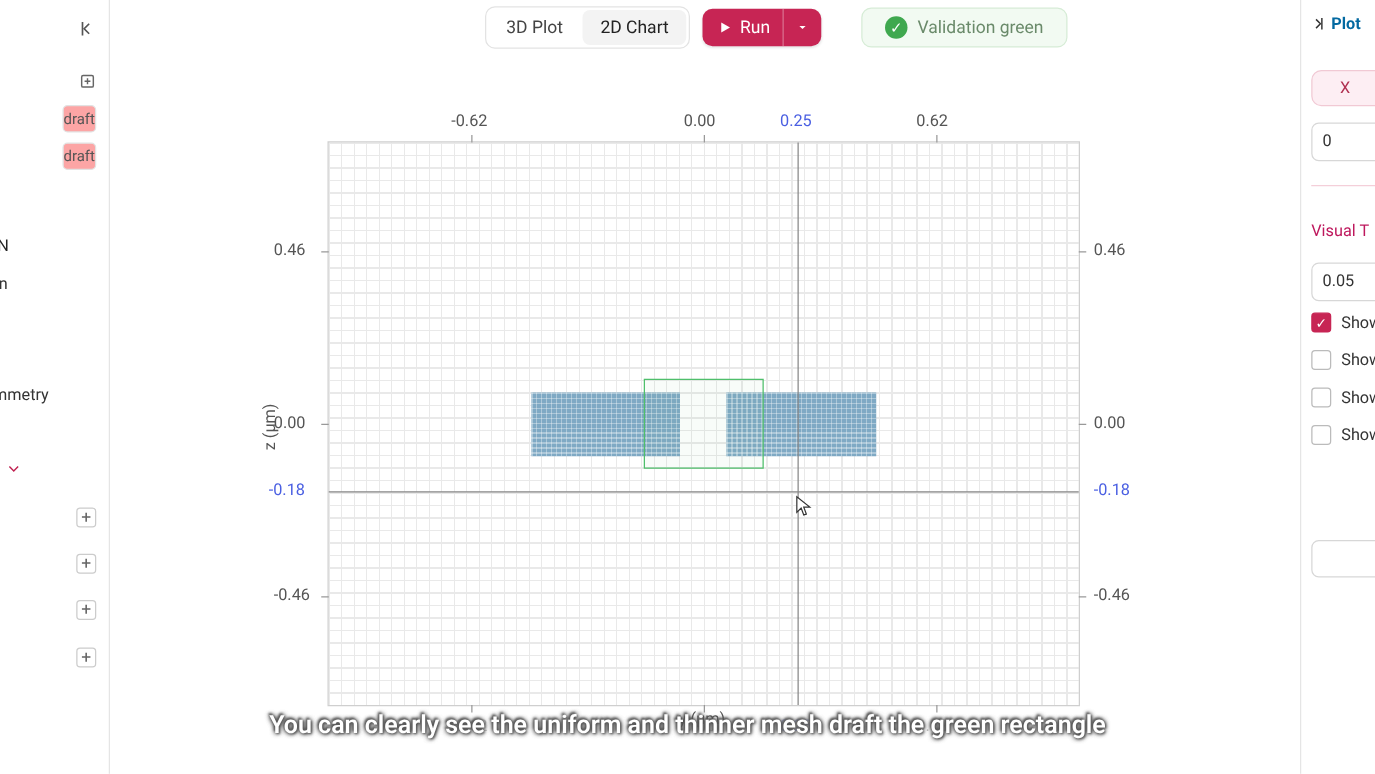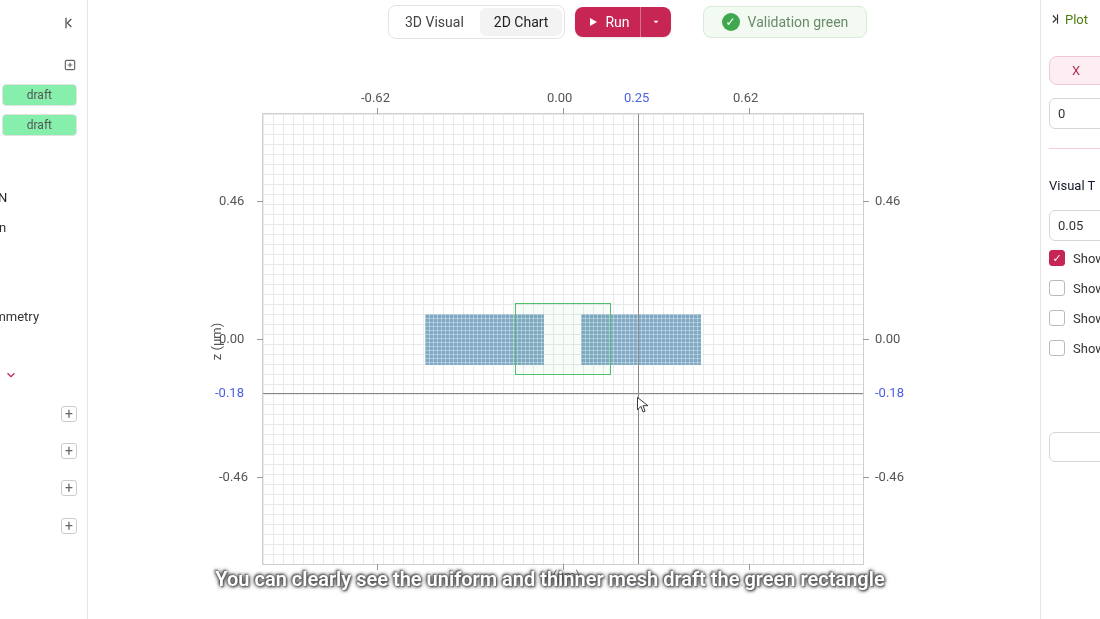--- a/index.html
+++ b/index.html
@@ -12,22 +12,22 @@
       font-size: 13px; color: #333;
     }
     .left-rail .collapse {
       position: absolute; right: 8px; top: 14px; width: 18px; height: 18px;
       display:flex;align-items:center;justify-content:center;
       color:#555; cursor:pointer;
     }
     .left-rail .toprow { position:absolute; right:8px; top:56px; width:18px;height:18px;display:flex;align-items:center;justify-content:center;color:#555;}
     .left-rail .chip {
       position:absolute; right:10px; 
-      background:#86efac; border:1px solid #e2e2e2; border-radius:4px;
-      padding:3px 24px; font-size:12px; color:#555;text-align:center;
+      background:#fca5a5; border:1px solid #e2e2e2; border-radius:4px;
+      padding:3px 0; font-size:12px; color:#555;text-align:center;
     }
     .left-rail .chip1{ top:84px; }
     .left-rail .chip2{ top:114px; }
     .left-rail .grouplabel { position:absolute; left:-30px; font-size:13px; color:#333; white-space:nowrap; }
     .left-rail .g1{ top:190px; font-weight:400; color:#222;}
     .left-rail .g2{ top:220px; }
     .left-rail .g4{ top:309px; }
     .left-rail .expander { position:absolute; left:4px; top:368px; color:#c02050;}
     .left-rail .plus {
       position:absolute; right:10px; width:16px;height:16px;
@@ -70,33 +70,33 @@
     .validation .check{
       width:18px;height:18px;border-radius:50%;background:#3fa84f;display:flex;align-items:center;justify-content:center;color:#fff;font-size:12px;
     }
 
     
     .right-panel {
       position:absolute; right:0; top:0; bottom:0; width:60px;
       background:#fff; border-left:1px solid #e5e5e5;
       font-size:13px; color:#333;
     }
-    .right-panel .hdr { position:absolute; top:12px; left:6px; display:flex;gap:4px; color:#4d7c0f; font-weight:400;}
+    .right-panel .hdr { position:absolute; top:12px; left:6px; display:flex;gap:4px; color:#0369a1; font-weight:700;}
     .right-panel .xpill{
       position:absolute; top:56px; left:8px; right:-20px;
       border:1px solid #f1c9d4; background:#fdeef3; color:#b03050;
       border-radius:8px; padding:6px 0; text-align:left; padding-left:22px;
     }
     .right-panel .input{
       position:absolute; left:8px; right:-20px;
       border:1px solid #d7d7d7; border-radius:6px; padding:7px 8px; color:#333;
       background:#fff;
     }
     .right-panel .divider{position:absolute;left:8px;right:-20px;top:148px;height:1px;background:#f4cfd9;}
-    .right-panel .lbl{position:absolute; left:8px; white-space:nowrap; color:#0f172a;}
+    .right-panel .lbl{position:absolute; left:8px; white-space:nowrap; color:#be185d;}
     .right-panel .chkrow{position:absolute;left:8px; display:flex;align-items:center;gap:8px; white-space:nowrap;}
     .right-panel .chk{width:16px;height:16px;border:1px solid #bbb;border-radius:3px;display:inline-flex;align-items:center;justify-content:center;}
     .right-panel .chk.on{background:#c72554;border-color:#c72554;color:#fff;font-size:11px;}
 
     
     .chart-wrap{
       position:absolute; left:88px; right:60px; top:44px; bottom:0;
       background:#fff;
     }
     .plot{
@@ -167,21 +167,21 @@
   </span>
 
   <span class="plus p1">+</span>
   <span class="plus p2">+</span>
   <span class="plus p3">+</span>
   <span class="plus p4">+</span>
 </div>
 
 <div class="topbar">
   <div class="tabgroup">
-    <div class="tab">3D Visual</div>
+    <div class="tab">3D Plot</div>
     <div class="tab active">2D Chart</div>
   </div>
   <div class="runbtn">
     <div class="play">
       <svg viewBox="0 0 24 24">
           <path d="M6 4l14 8-14 8z"></path>
         </svg>
       <span>Run</span>
     </div>
     <div class="caret">

